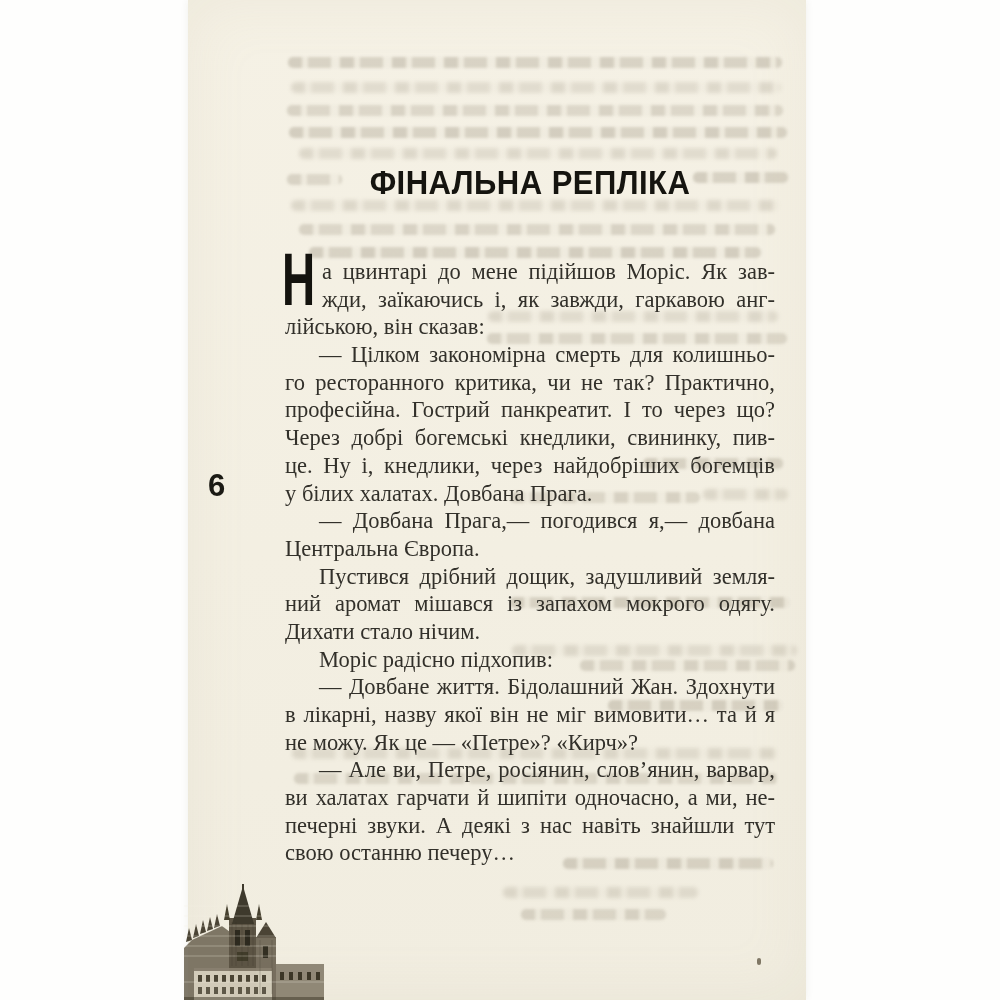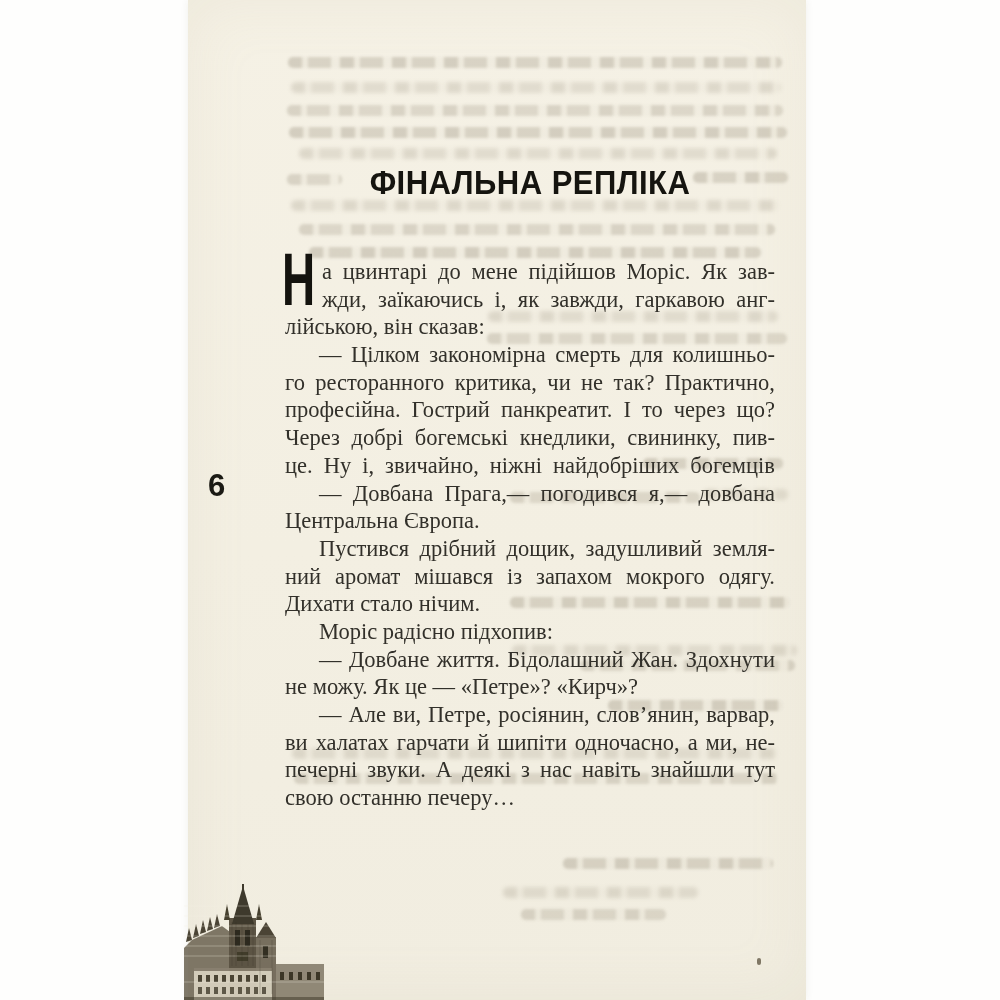--- a/index.html
+++ b/index.html
@@ -80,36 +80,38 @@
           <span class="dropcap">Н</span>
           <div class="line dcind">а цвинтарі до мене підійшов Моріс. Як зав-</div>
           <div class="line dcind">жди, заїкаючись і, як завжди, гаркавою анг-</div>
           <div class="line last">лійською, він сказав:</div>
         </div>
         <div class="para">
           <div class="line first">— Цілком закономірна смерть для колишньо-</div>
           <div class="line">го ресторанного критика, чи не так? Практично,</div>
           <div class="line">професійна. Гострий панкреатит. І то через що?</div>
           <div class="line">Через добрі богемські кнедлики, свининку, пив-</div>
-          <div class="line">це. Ну і, звичайно, ніжні найдобріших богемців</div>
+          <div class="line">це. Ну і, кнедлики, через найдобріших богемців</div>
+          <div class="line last">у білих халатах. Довбана Прага.</div>
         </div>
         <div class="para">
           <div class="line first">— Довбана Прага,— погодився я,— довбана</div>
           <div class="line last">Центральна Європа.</div>
         </div>
         <div class="para">
           <div class="line first">Пустився дрібний дощик, задушливий земля-</div>
           <div class="line">ний аромат мішався із запахом мокрого одягу.</div>
           <div class="line last">Дихати стало нічим.</div>
         </div>
         <div class="para">
           <div class="line last first">Моріс радісно підхопив:</div>
         </div>
         <div class="para">
           <div class="line first">— Довбане життя. Бідолашний Жан. Здохнути</div>
+          <div class="line">в лікарні, назву якої він не міг вимовити… та й я</div>
           <div class="line last">не можу. Як це — «Петре»? «Кирч»?</div>
         </div>
         <div class="para">
           <div class="line first">— Але ви, Петре, росіянин, слов’янин, варвар,</div>
           <div class="line">ви халатах гарчати й шипіти одночасно, а ми, не-</div>
           <div class="line">печерні звуки. А деякі з нас навіть знайшли тут</div>
           <div class="line last">свою останню печеру…</div>
         </div>
       </div>
 

